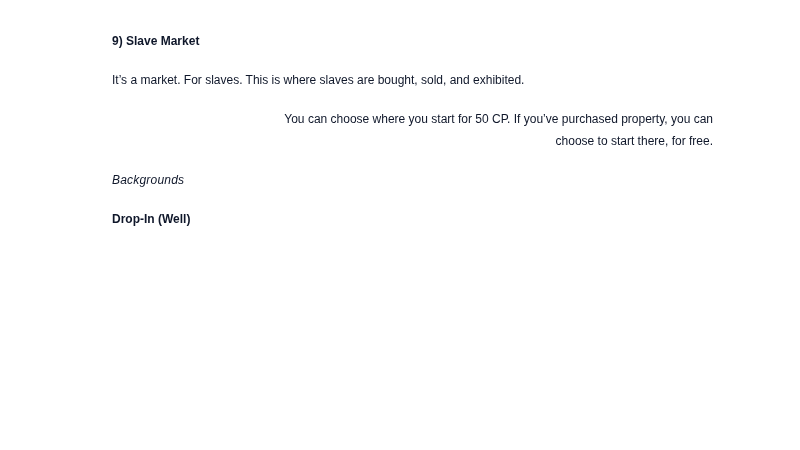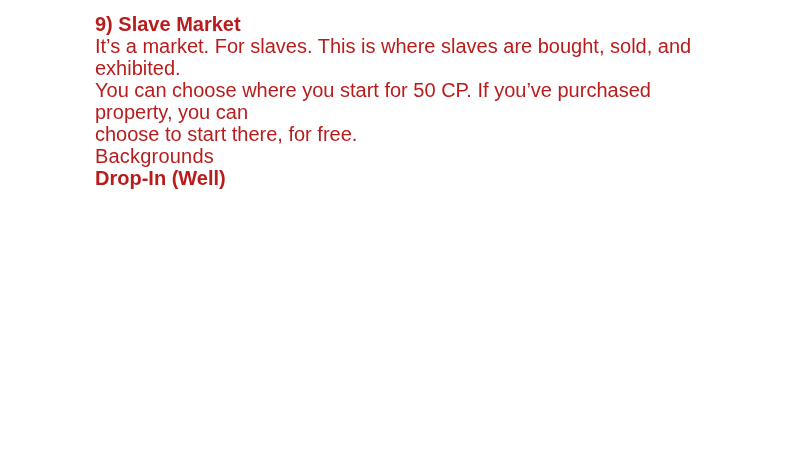--- a/index.html
+++ b/index.html
@@ -16,37 +16,38 @@
     font-family: "Liberation Sans", "DejaVu Sans", sans-serif;
     color: #000000;
   }
   .content {
     box-sizing: border-box;
     width: 100%;
     height: 100%;
     padding: 13px 70px 0 95px;
   }
   .content h3, .content h1, .content p {
-    margin: 0;
+    margin: 17px;
     padding: 0;
-    font-size: 20px;
+    font-size: 12px;
     line-height: 22px;
     font-weight: normal;
     white-space: pre-line;
-    color: #b91c1c;
+    color: #0f172a;
   }
   .content h3 { font-weight: bold; }
   .b2 { margin-top: 27px; }
-  .b4 { margin-top: 21px; font-weight: bold; }
+  .b4 { margin-top: 21px; font-weight: bold; text-align: right; }
   .b5 {
     margin-top: 17px;
     font-size: 24px;
     line-height: 33px;
     font-weight: bold;
     letter-spacing: 0.2px;
+    font-style: italic;
   }
   .b6 { margin-top: 24px; }
   .b8 { margin-top: 19px; }
 </style>
 </head>
 <body>
 
 <div class="viewport">
   <div class="content">
     <h3 class="b0">9) Slave Market</h3>

